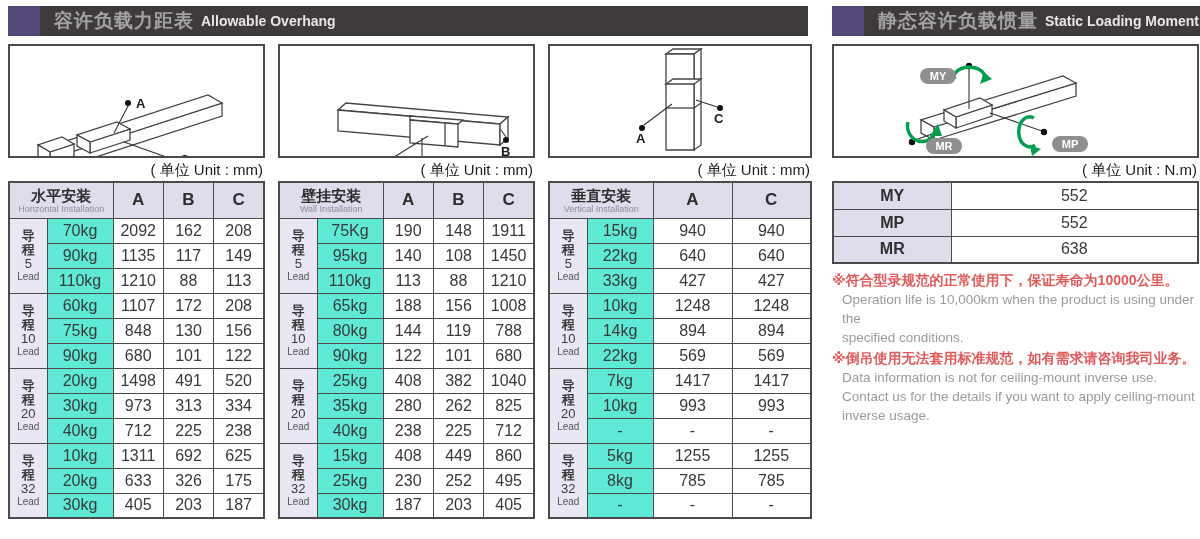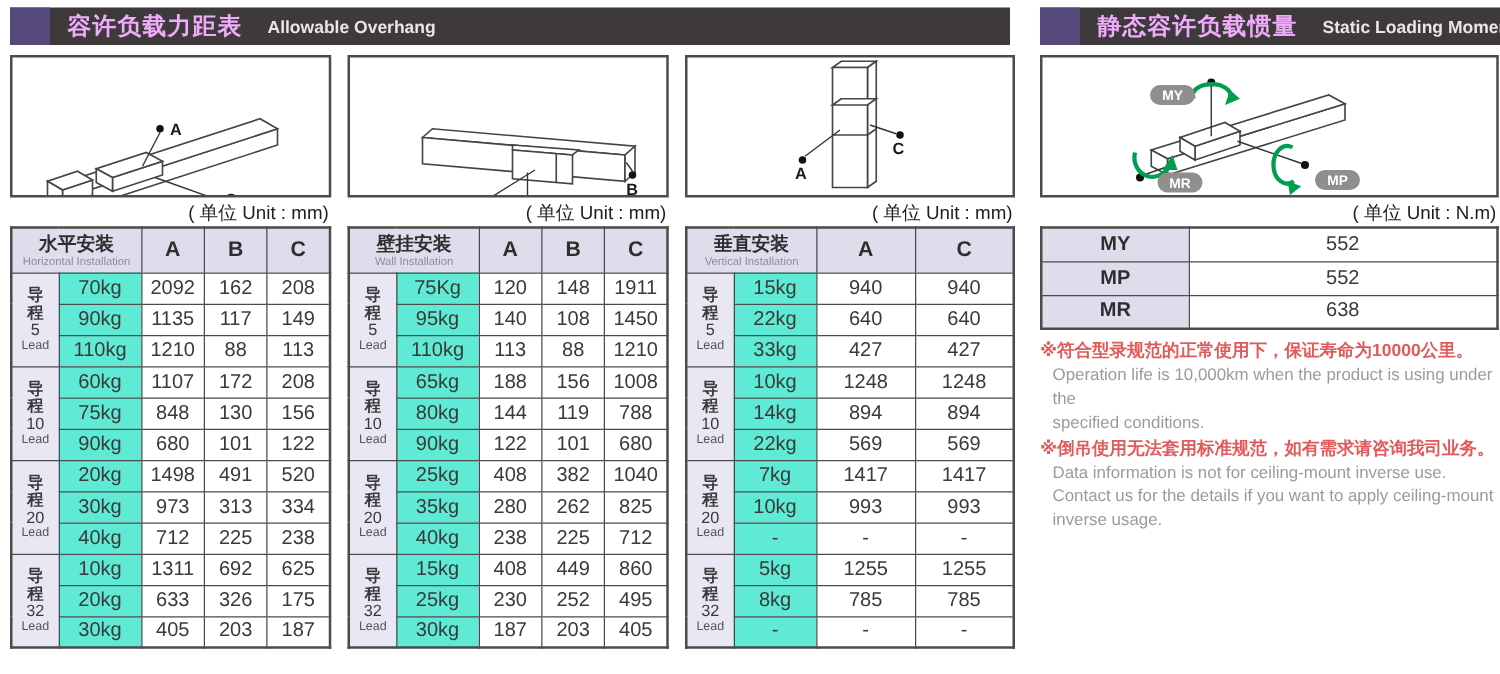--- a/index.html
+++ b/index.html
@@ -5,22 +5,22 @@
   * { margin:0; padding:0; box-sizing:border-box; }
   html,body { width:1200px; height:539px; background:#fff;
     font-family:"Liberation Sans","DejaVu Sans",sans-serif; color:#333; overflow:hidden; }
   .page { position:relative; width:1200px; height:539px; background:#fff; }
 
   
   .hbar { position:absolute; top:6px; height:30px; background:#3e3a3b; display:flex; align-items:center; }
   .hbar-left { left:8px; width:800px; }
   .hbar-right { left:832px; width:436px; }
   .accent { width:32px; height:30px; background:#55487a; flex:0 0 32px; }
-  .hbar .zh { color:#f0abfc; font-weight:bold; font-size:19px; margin-left:14px; letter-spacing:1px;font-family:Liberation Mono, monospace; }
-  .hbar .en { color:#e8e7e6; font-size:14px; margin-left:20px; font-weight:bold; }
+  .hbar .zh { color:#a3a3a3; font-weight:bold; font-size:19px; margin-left:14px; letter-spacing:1px;font-family:Liberation Mono, monospace; }
+  .hbar .en { color:#e8e7e6; font-size:14px; margin-left:7px; font-weight:bold; }
 
   
   .panel { position:absolute; top:44px; }
   .p1 { left:8px;  width:257px; }
   .p2 { left:278px; width:257px; }
   .p3 { left:548px; width:264px; }
   .pr { left:832px; width:367px; }
   .diagram-box { width:100%; height:114px; border:2px solid #4b4b4b; background:#fff; position:relative; }
   .unit { height:23px; text-align:right; font-size:15px; color:#1e1e1e; padding:3px 2px 0 0; font-weight:500; }
 
@@ -283,21 +283,21 @@
           </thead>
           <tbody>
             <tr>
               <td class="lead" rowspan="3">
                 <span class="ld-zh">导</span>
                 <span class="ld-zh">程</span>
                 <span class="ld-num">5</span>
                 <span class="ld-en">Lead</span>
               </td>
               <td class="kg">75Kg</td>
-              <td class="val">120</td>
+              <td class="val">190</td>
               <td class="val">148</td>
               <td class="val">1911</td>
             </tr>
             <tr>
               <td class="kg">95kg</td>
               <td class="val">140</td>
               <td class="val">108</td>
               <td class="val">1450</td>
             </tr>
             <tr>

